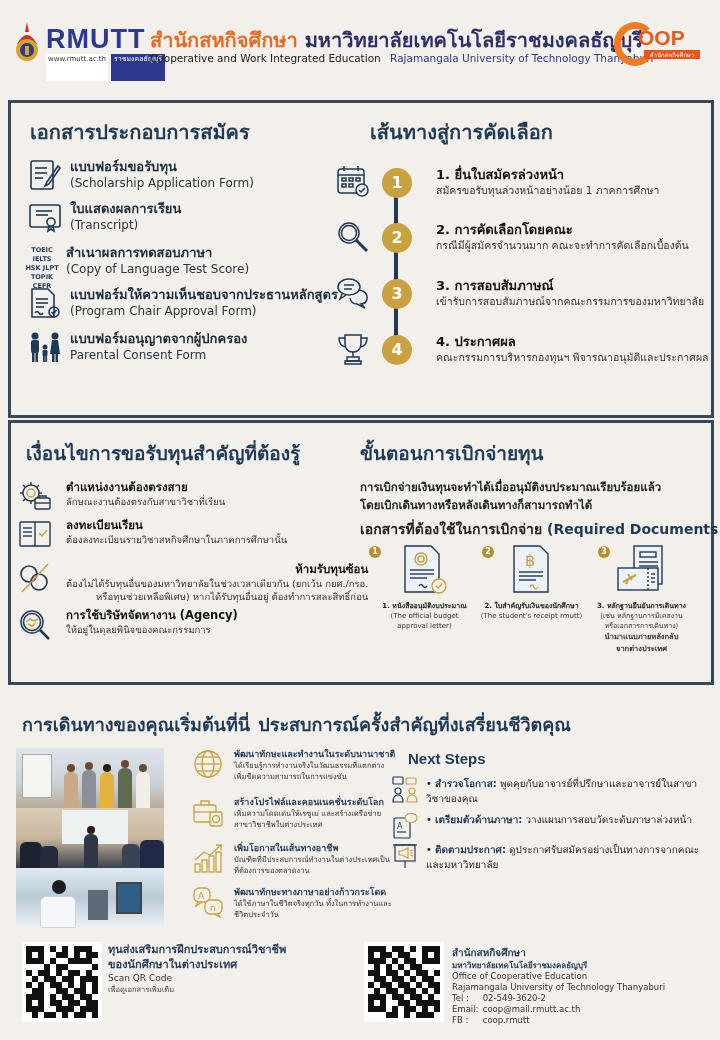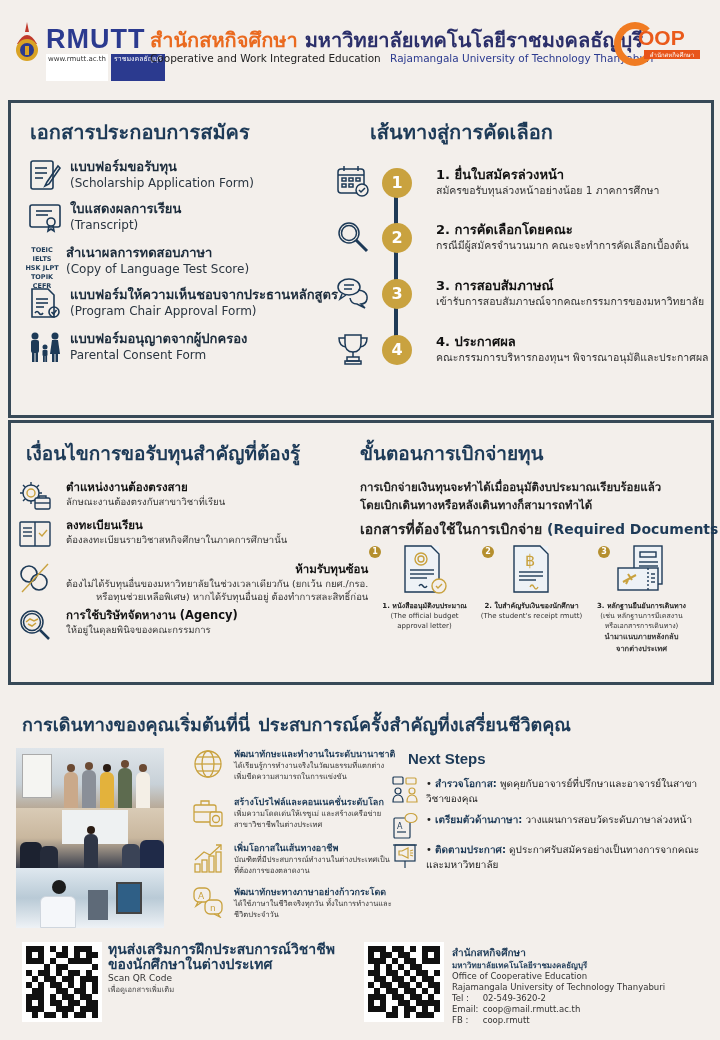--- a/index.html
+++ b/index.html
@@ -87,21 +87,21 @@
   .next-item { position: absolute; left: 392px; display: flex; }
   .next-icon { width: 26px; height: 28px; flex: none; margin-right: 8px; }
   .next-text { font-size: 10px; color: #222; line-height: 15px; width: 280px; }
   .next-text b { color: #1d3a57; }
 
   
   .qr { position: absolute; width: 80px; height: 80px; background: #fff; padding: 4px; }
   .qr-grid { width: 72px; height: 72px; display: grid; grid-template-columns: repeat(12, 6px); grid-template-rows: repeat(12, 6px); }
   .qr-grid span { background: #111; }
   .foot-left { position: absolute; left: 108px; top: 942px; }
-  .foot-lt { font-size: 14px; font-weight: 700; color: #1d3a57; line-height: 15px; white-space: nowrap; }
+  .foot-lt { font-size: 11px; font-weight: 700; color: #1d3a57; line-height: 15px; white-space: nowrap; }
   .foot-ls { font-size: 9px; color: #333; line-height: 12px; }
   .foot-ls2 { font-size: 7.5px; color: #444; line-height: 11px; }
   .foot-right { position: absolute; left: 452px; top: 946px; }
   .foot-rt { font-size: 10px; font-weight: 700; color: #1d3a57; line-height: 14px; }
   .foot-rs { font-size: 8px; font-weight: 700; color: #1d3a57; line-height: 11px; }
   .foot-rl { font-size: 8.5px; color: #333; line-height: 11px; white-space: nowrap; }
   .foot-rl .k { display: inline-block; width: 28px; }
 </style>
 </head>
 <body>

